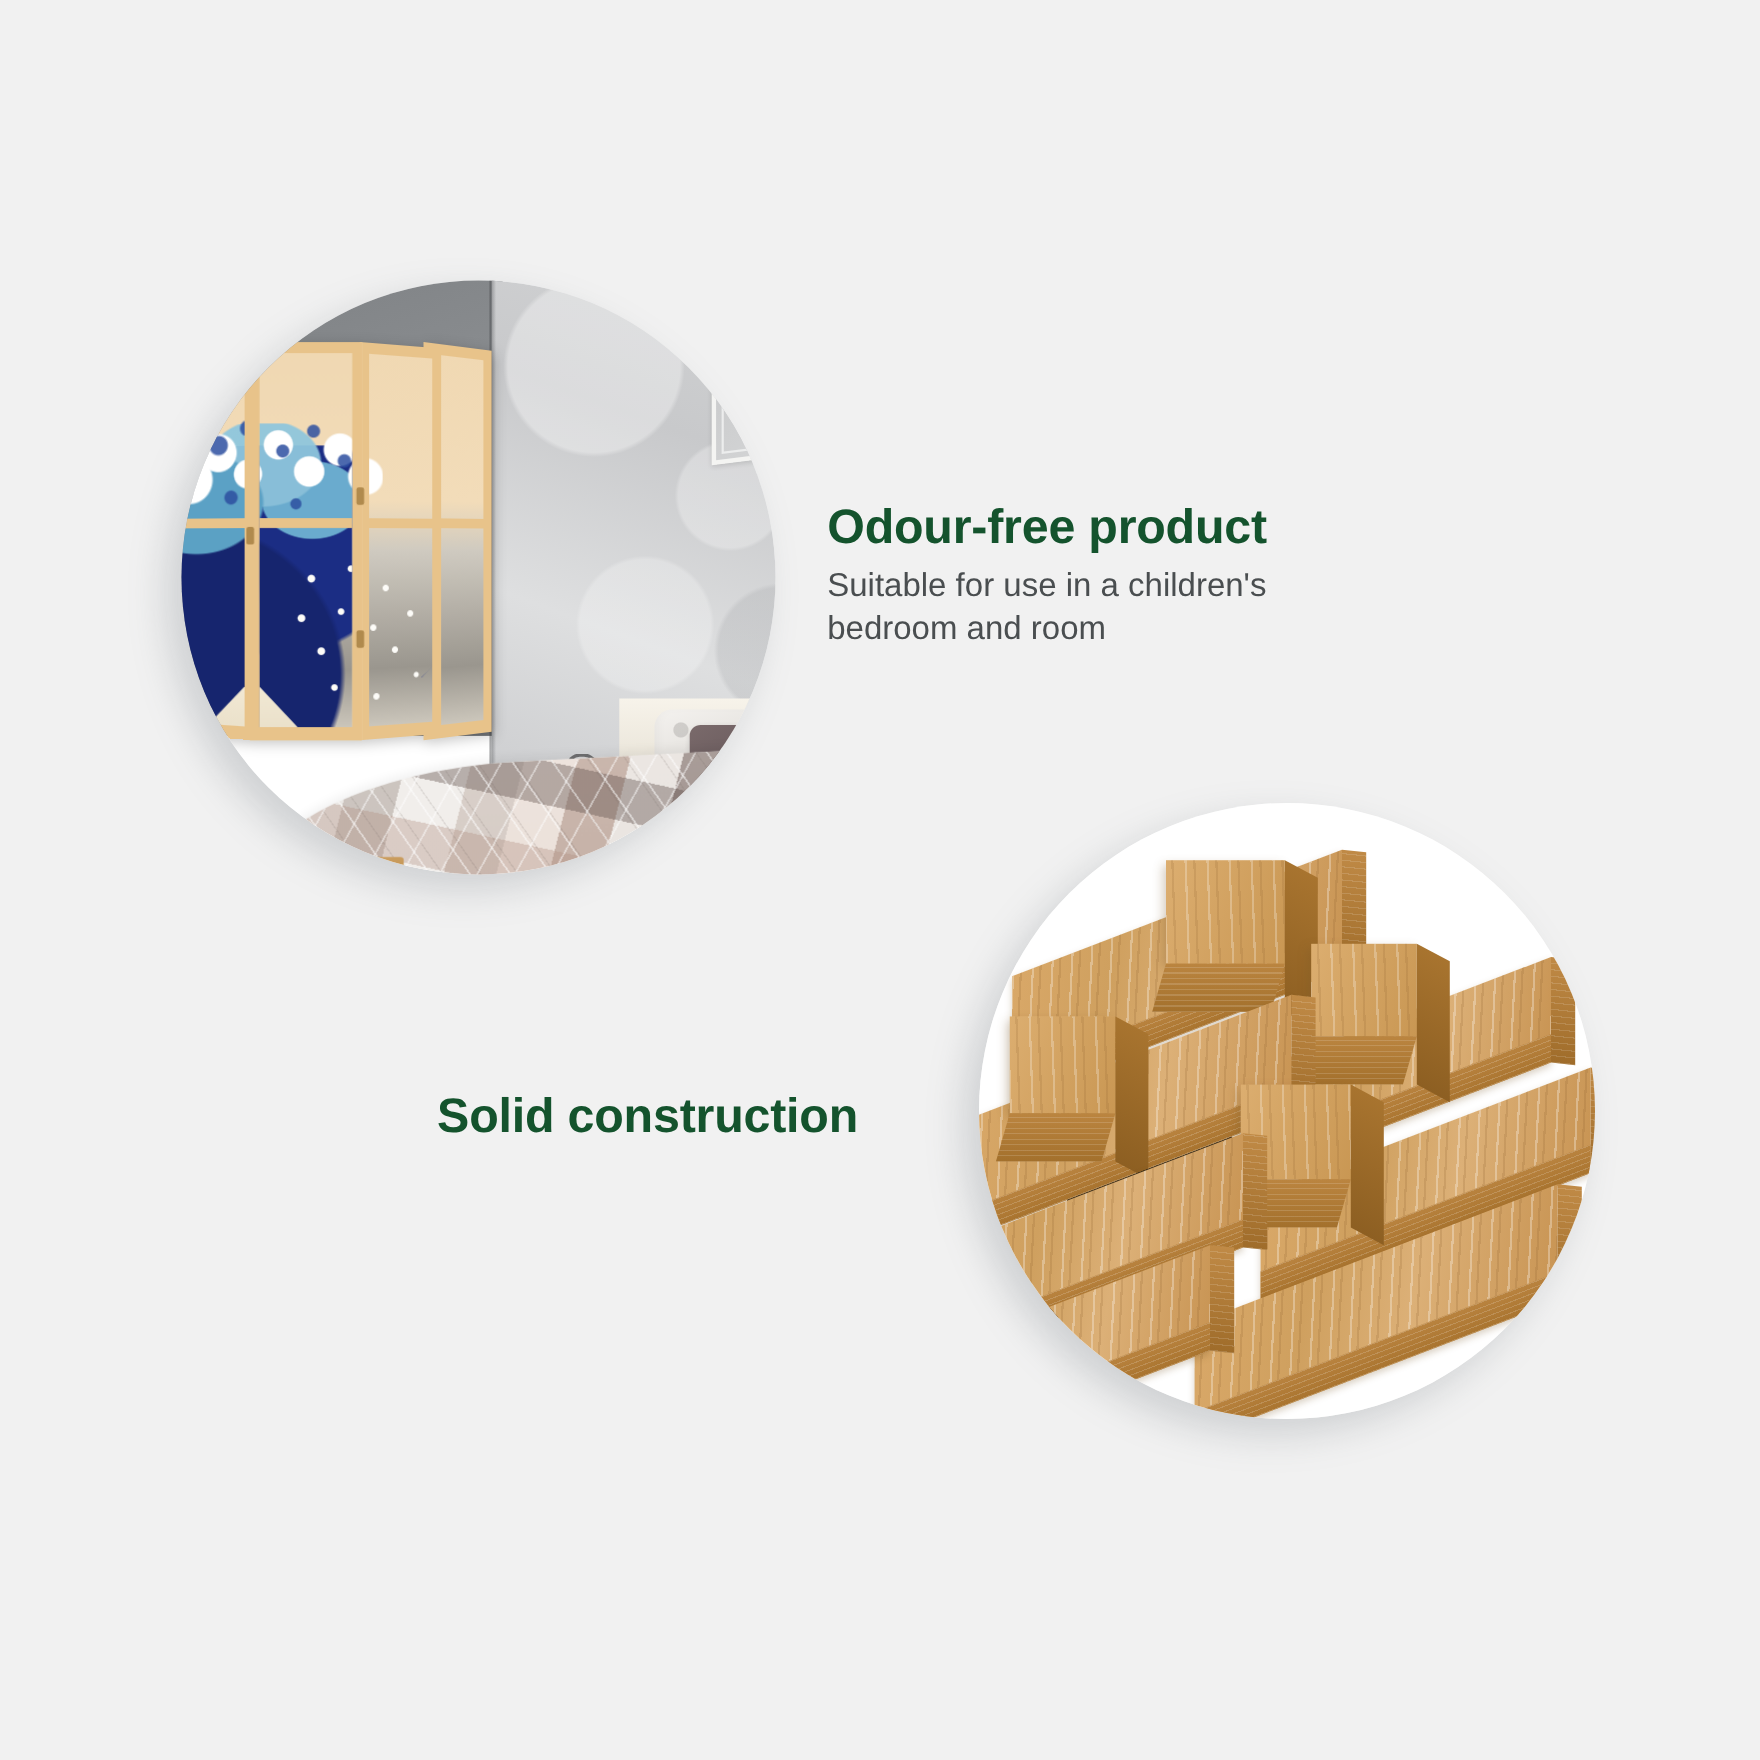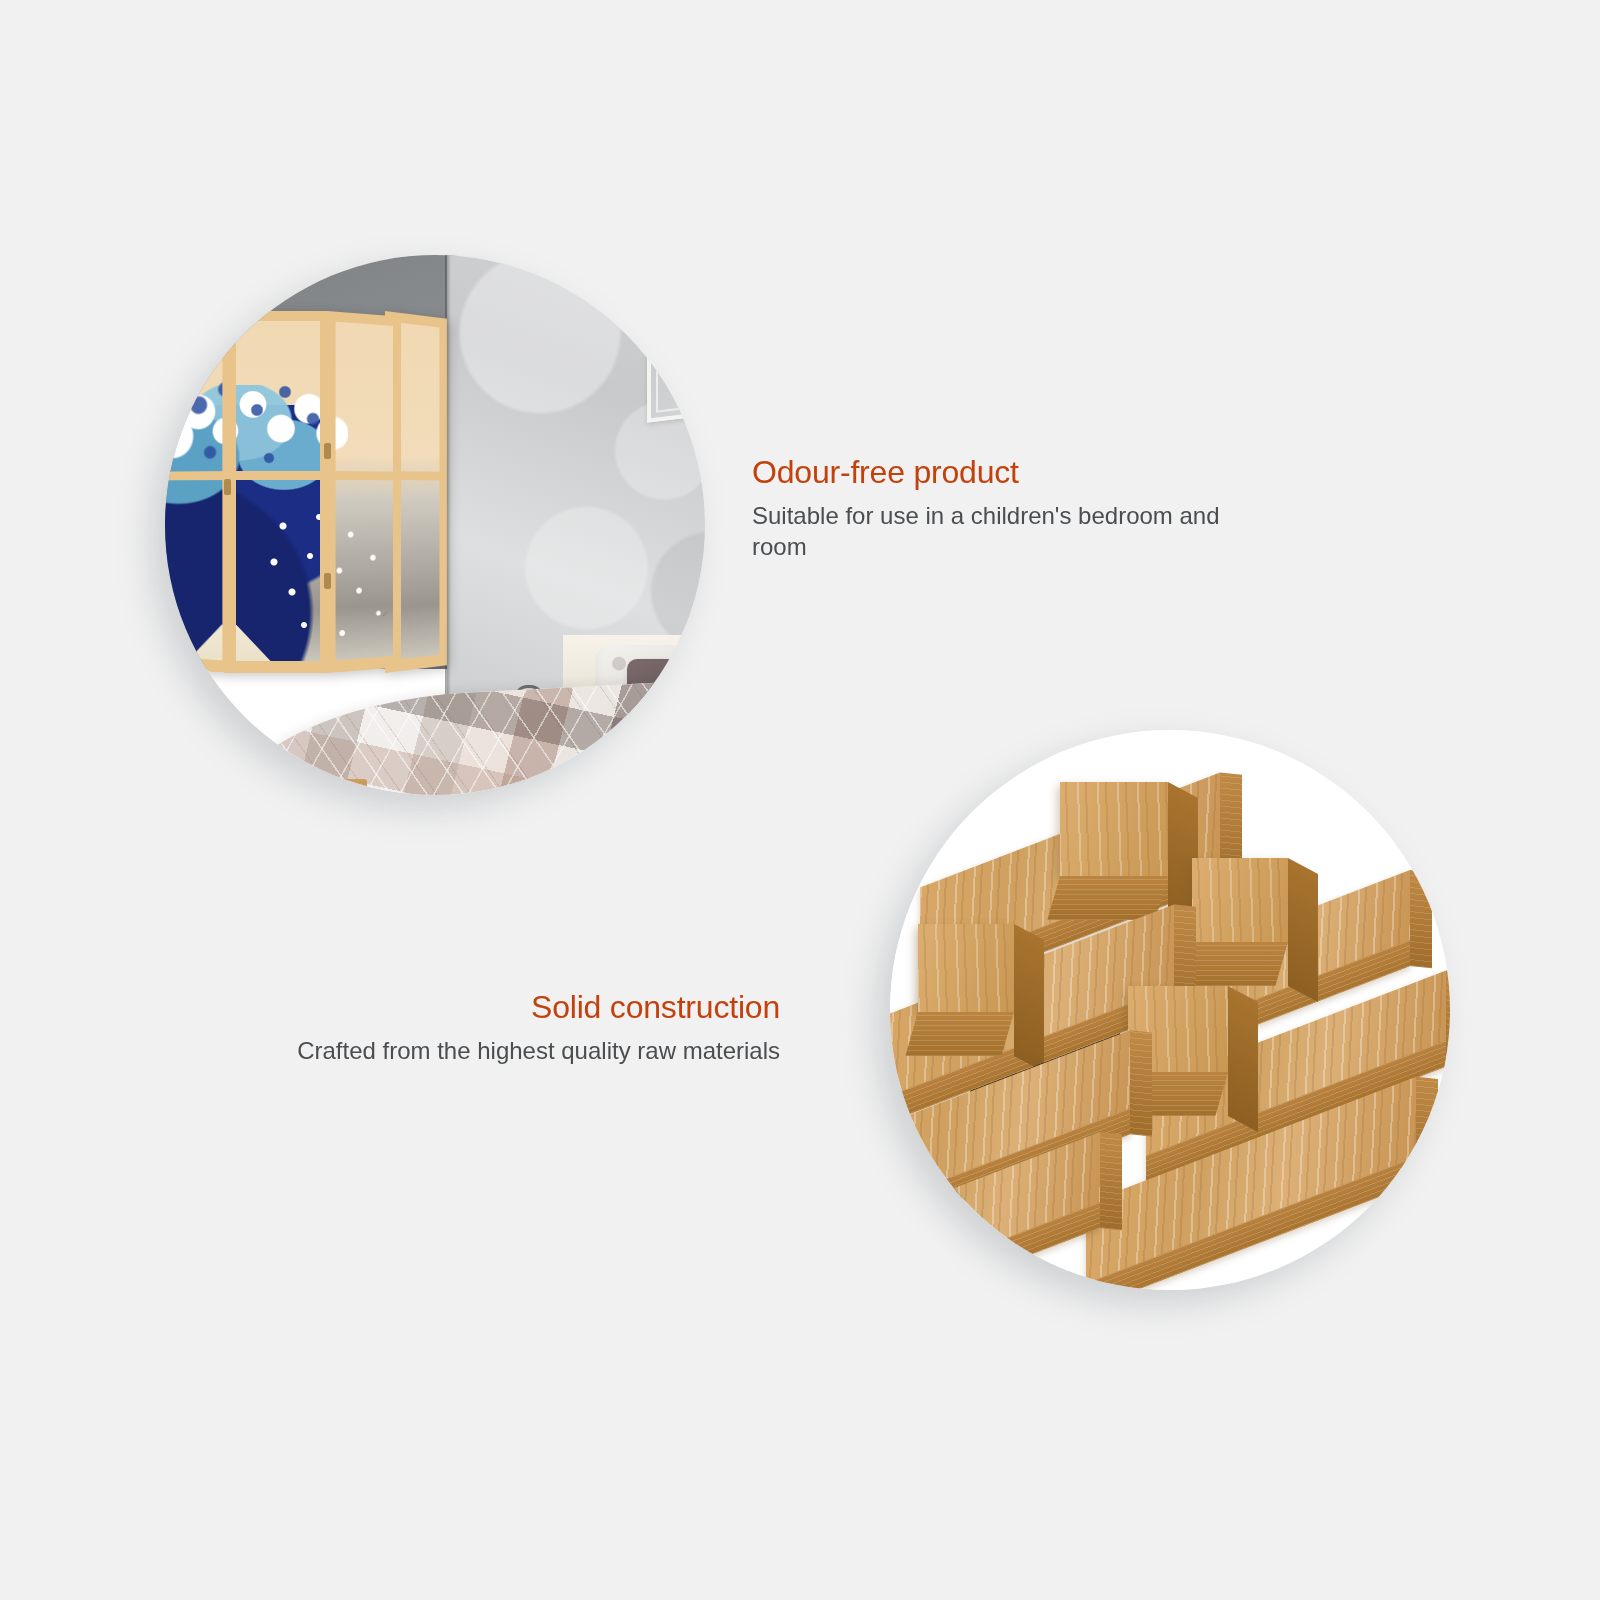--- a/index.html
+++ b/index.html
@@ -356,29 +356,29 @@
   .g-d{left:410px;top:398px;width:140px;height:10px;transform:skewY(-21deg);}
   .g-e{left:60px;top:462px;width:160px;height:11px;transform:skewY(-21deg);}
 
   
   .text-block{position:absolute;}
   #text-odour{left:752px;top:455px;width:520px;text-align:left;}
   #text-solid{left:234px;top:990px;width:546px;text-align:right;}
 
   .feature-title{
     margin:0;
-    font-size:32px;
-    font-weight:normal;
-    color:#c2410c;
+    font-size:44px;
+    font-weight:bold;
+    color:#14532d;
     letter-spacing:-.2px;
     line-height:1.12;
   }
   .feature-desc{
     margin:10px 0 0 0;
-    font-size:24px;
+    font-size:30px;
     font-weight:normal;
     color:#4a4e50;
     line-height:1.28;
   }
 </style>
 </head>
 <body style="background: rgb(241, 241, 241);">
 
 <div class="stage">
 
@@ -523,16 +523,15 @@
               <div class="face-side"></div>
           </div>
 
         </div>
       </div>
     </div>
   </div>
 
   <div class="text-block" id="text-solid">
     <h2 class="feature-title">Solid construction</h2>
-    <p class="feature-desc">Crafted from the highest quality raw materials</p>
   </div>
 
 </div>
 
 </body></html>

